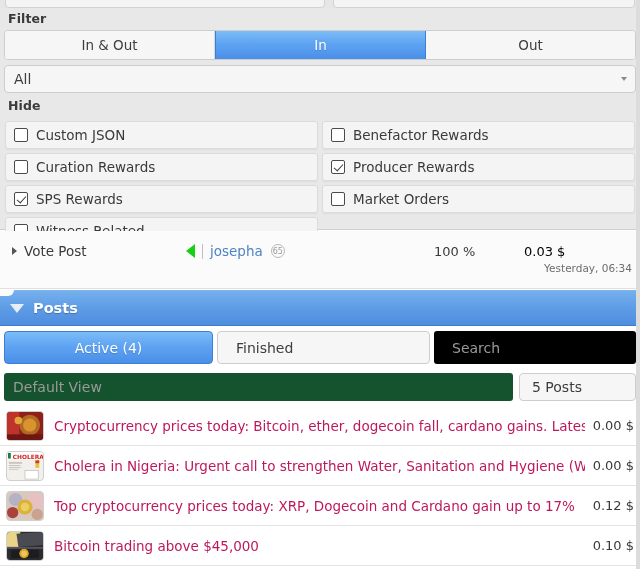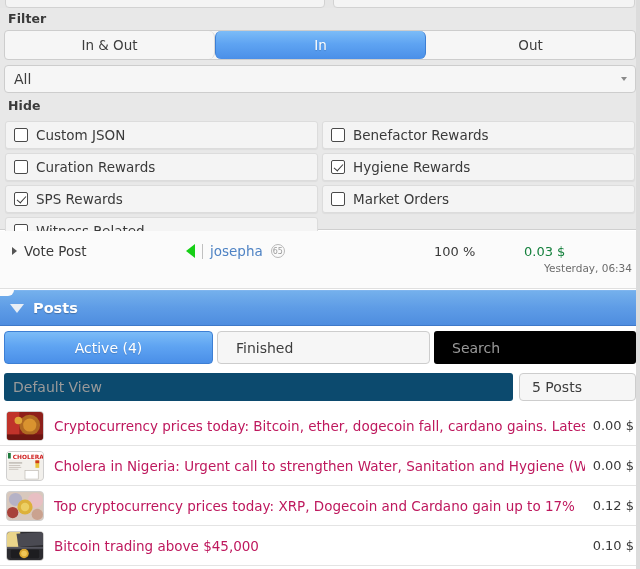--- a/index.html
+++ b/index.html
@@ -39,21 +39,20 @@
     display:flex;
     border:1px solid #cdcdcd; border-radius:4px; overflow:hidden;
     background:#f6f6f6;
   }
   .seg {
     flex:1; display:flex; align-items:center; justify-content:center;
     font-size:13.5px; color:#3d3d3d;
     background:#f6f6f6;
     border-right:1px solid #d8d8d8;
     height:100%;
-    border-radius:6px;
   }
   .seg:last-child { border-right:none; }
   .seg.active {
     background:linear-gradient(to bottom,#7cbcf7 0%,#5fa4f2 45%,#4a8fe8 100%);
     color:#ffffff;
     border-left:1px solid #3d7fd4; border-right:1px solid #3d7fd4;
     text-shadow:0 1px 1px rgba(0,0,0,.18);
   }
   .dropdown {
     position:relative; margin:5px 4px 0 4px; height:28px;
@@ -123,21 +122,21 @@
   }
   .vr-pipe { width:1px; height:15px; background:#c0c0c0; }
   .vr-user { font-size:13.5px; color:#4f83c4; }
   .vr-rep {
     width:14px;height:14px;border-radius:50%;
     border:1px solid #b8b8b8; color:#9a9a9a;
     font-size:8px; display:flex;align-items:center;justify-content:center;
     margin-left:1px;
   }
   .vr-pct { position:absolute; left:434px; font-size:13px; color:#3a3a3a; }
-  .vr-amt { position:absolute; left:524px; font-size:13px; color:#15803d; }
+  .vr-amt { position:absolute; left:524px; font-size:13px; color:#000000; }
   .vr-time {
     position:absolute; top:31px; right:8px;
     font-size:10.5px; color:#6d6d6d;
   }
 
   
   .posts-hdr {
     position:absolute; top:290px; left:0; width:640px; height:36px;
     background:linear-gradient(to bottom,#74b0ec 0%,#5e9ce6 50%,#4e8ddf 100%);
     display:flex; align-items:center;
@@ -184,21 +183,21 @@
     display:flex; align-items:center; padding-left:18px;
   }
 
   .posts-tb2 {
     position:absolute; top:373px; left:0; width:640px; height:30px;
     display:flex; padding:0 4px;
   }
   .pview {
     position:relative;
     width:509px; height:28px;
-    background:#0c4a6e; border:none; border-radius:3px;
+    background:#14532d; border:none; border-radius:3px;
     display:flex; align-items:center; padding:0 20px 0 9px;
     font-size:14px; color:#9a9a9a;
   }
   .pcount {
     position:relative;
     margin-left:6px; width:117px; height:28px;
     background:#f6f6f6; border:1px solid #cdcdcd; border-radius:4px;
     display:flex; align-items:center; padding:0 20px 0 12px;
     font-size:14px; color:#3d3d3d;
   }
@@ -270,21 +269,21 @@
           <span class="box"></span>
           <span>Benefactor Rewards</span>
         </div>
         <div class="cb">
           <span class="box"></span>
           <span>Curation Rewards</span>
         </div>
 
         <div class="cb">
           <span class="box checked"></span>
-          <span>Hygiene Rewards</span>
+          <span>Producer Rewards</span>
         </div>
         <div class="cb">
           <span class="box checked"></span>
           <span>SPS Rewards</span>
         </div>
         <div class="cb">
           <span class="box"></span>
           <span>Market Orders</span>
         </div>
 

